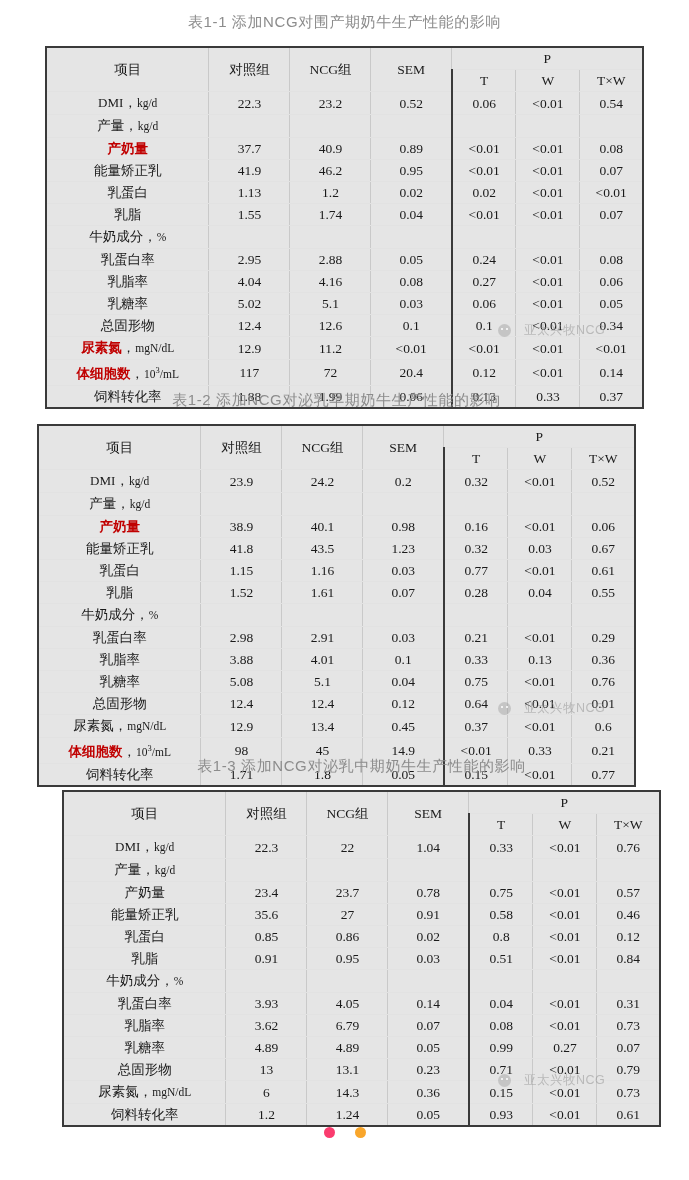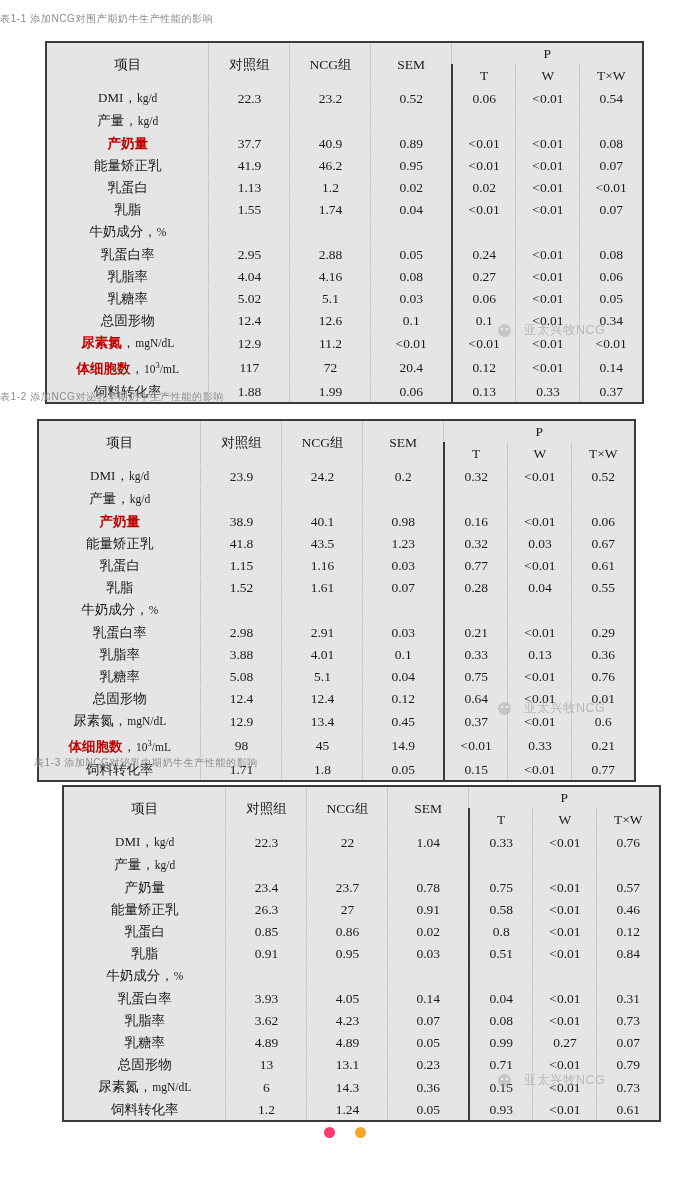--- a/index.html
+++ b/index.html
@@ -21,24 +21,24 @@
     position: relative;
     box-sizing: border-box;
   }
 
   .table-block {
     position: relative;
     margin: 0 auto;
   }
 
   .tbl-title {
-    text-align: left;
+    text-align: center;
     color: #8c8c8c;
     font-family: "Liberation Sans", "DejaVu Sans", sans-serif;
-    font-size: 10px;
+    font-size: 15px;
     letter-spacing: 0.6px;
     line-height: 1;
     white-space: nowrap;
   }
 
   table.data {
     border-collapse: collapse;
     width: 597px;
     margin: 0 auto;
     table-layout: fixed;
@@ -541,21 +541,21 @@
               <td class="c-item">产奶量</td>
               <td class="c-num">23.4</td>
               <td class="c-num">23.7</td>
               <td class="c-num semlast">0.78</td>
               <td class="c-num pfirst">0.75</td>
               <td class="c-num">&lt;0.01</td>
               <td class="c-num">0.57</td>
             </tr>
             <tr>
               <td class="c-item">能量矫正乳</td>
-              <td class="c-num">26.3</td>
+              <td class="c-num">35.6</td>
               <td class="c-num">27</td>
               <td class="c-num semlast">0.91</td>
               <td class="c-num pfirst">0.58</td>
               <td class="c-num">&lt;0.01</td>
               <td class="c-num">0.46</td>
             </tr>
             <tr>
               <td class="c-item">乳蛋白</td>
               <td class="c-num">0.85</td>
               <td class="c-num">0.86</td>
@@ -587,21 +587,21 @@
               <td class="c-num">3.93</td>
               <td class="c-num">4.05</td>
               <td class="c-num semlast">0.14</td>
               <td class="c-num pfirst">0.04</td>
               <td class="c-num">&lt;0.01</td>
               <td class="c-num">0.31</td>
             </tr>
             <tr>
               <td class="c-item">乳脂率</td>
               <td class="c-num">3.62</td>
-              <td class="c-num">4.23</td>
+              <td class="c-num">6.79</td>
               <td class="c-num semlast">0.07</td>
               <td class="c-num pfirst">0.08</td>
               <td class="c-num">&lt;0.01</td>
               <td class="c-num">0.73</td>
             </tr>
             <tr>
               <td class="c-item">乳糖率</td>
               <td class="c-num">4.89</td>
               <td class="c-num">4.89</td>
               <td class="c-num semlast">0.05</td>

